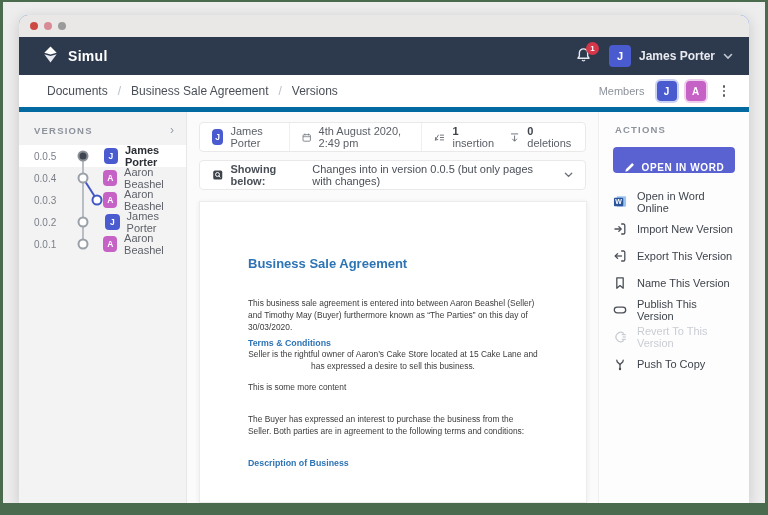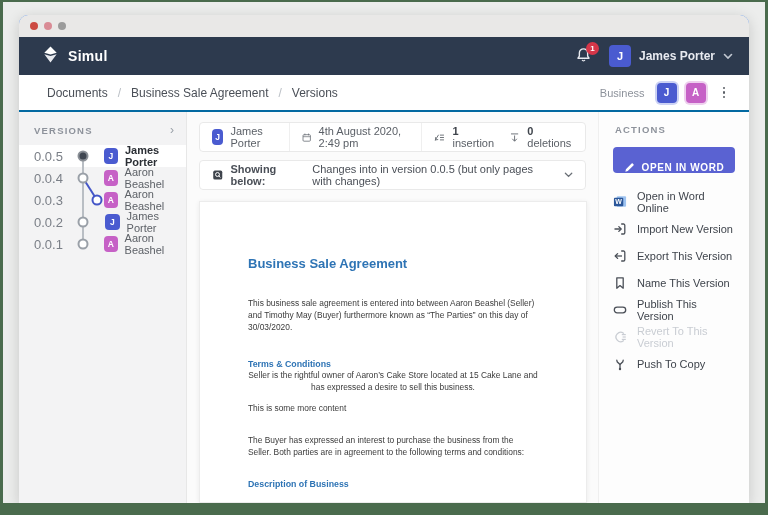--- a/index.html
+++ b/index.html
@@ -31,21 +31,21 @@
   .user { display:flex; align-items:center; gap:8px; cursor:pointer; }
   .avatar { border-radius:4px; color:#fff; font-weight:bold; display:flex; align-items:center; justify-content:center; }
   .avatar.blue { background:#4a5bd0; }
   .avatar.pink { background:#c661c6; }
   .avatar.sz22 { width:22px; height:22px; font-size:11px; }
   .avatar.sz20 { width:20px; height:20px; font-size:10px; }
   .avatar.sz16 { width:16px; height:16px; font-size:8.5px; }
   .user-name { color:#e8eaf0; font-size:12px; font-weight:600; }
 
   
-  .crumbbar { height:37px; background:#fff; border-bottom:2px solid #0369a1; display:flex; align-items:center;
+  .crumbbar { height:37px; background:#fff; border-bottom:5px solid #0369a1; display:flex; align-items:center;
               padding:0 16px 0 28px; flex:0 0 auto; }
   .crumb { font-size:12px; color:#4a4f57; cursor:pointer; }
   .crumb.current { cursor:default; }
   .crumb-sep { font-size:12px; color:#b9bec4; margin:0 10px; }
   .crumb-right { margin-left:auto; display:flex; align-items:center; gap:9px; }
   .members-label { font-size:11px; color:#8d929b; margin-right:3px; }
   .member-avatar.blue { box-shadow:0 0 0 2px #ccd2f4; }
   .member-avatar.pink { box-shadow:0 0 0 2px #eed0ee; }
   .kebab { display:flex; flex-direction:column; gap:2px; padding:4px 8px; cursor:pointer; }
   .kebab i { width:2.5px; height:2.5px; border-radius:50%; background:#5a5f66; }
@@ -54,21 +54,21 @@
   .bodyrow { flex:1 1 auto; display:flex; overflow:hidden; }
 
   
   .lside { width:168px; background:#f3f3f4; border-right:1px solid #e7e7e7; flex:0 0 auto; }
   .panel-title-row { display:flex; align-items:center; padding:12px 12px 9px 15px; }
   .panel-title { font-size:9.5px; letter-spacing:1.2px; color:#8d929b; font-weight:600; }
   .expand-chev { margin-left:auto; color:#9aa0a8; font-size:12px; cursor:pointer; line-height:1; }
   .vlist { position:relative; }
   .vrow { height:22px; display:flex; align-items:center; padding-left:15px; cursor:pointer; }
   .vrow.selected { background:#fff; }
-  .vnum { width:33px; font-size:13px; color:#7a7f87; }
+  .vnum { width:33px; font-size:10px; color:#7a7f87; }
   .vgraph { width:41px; flex:0 0 auto; }
   .vname { font-size:11px; color:#5d6167; margin-left:7px; }
   .vrow.selected .vname { font-weight:bold; color:#2b2f35; }
   .graph-svg { position:absolute; left:48px; top:0; pointer-events:none; }
 
   
   .center { flex:1 1 auto; background:#fbfbfb; padding:10px 12px 0; display:flex; flex-direction:column; overflow:hidden; }
   .bar { background:#fff; border:1px solid #e9e9e9; border-radius:4px; height:30px; display:flex;
          align-items:center; font-size:11px; color:#5a5f66; flex:0 0 auto; }
   .bar + .bar { margin-top:8px; }
@@ -77,21 +77,21 @@
   .bold { font-weight:bold; color:#3f444c; }
   .placeholder { color:#8d929b; }
   .showing-label { color:#4a4f57; font-weight:600; margin-right:6px; }
   .showing-value { color:#4a4f57; }
   .bar .chev-end { margin-left:auto; margin-right:12px; color:#6b7077; }
 
   
   .paper { margin:11px auto 0; width:388px; flex:1 1 auto; background:#fff; border:1px solid #ececec;
            box-shadow:0 1px 5px rgba(0,0,0,.07); padding:54px 48px 20px; overflow:hidden; }
   .doc-title { color:#2e74b5; font-size:13px; font-weight:600; margin-bottom:26px; }
-  .doc-h { color:#2e74b5; font-size:8.8px; font-weight:600; margin-top:25px; }
+  .doc-h { color:#2e74b5; font-size:8.8px; font-weight:600; margin-top:4px; }
   .doc-p { color:#3b3b3b; font-size:8.4px; line-height:1.45; margin-top:9px; }
   .doc-p.tight { margin-top:0;text-align:center; }
   .doc-p.gap { margin-top:20px; }
 
   
   .rside { width:151px; background:#fdfdfd; border-left:1px solid #efefef; flex:0 0 auto; padding:12px 14px 0 14px; }
   .rside .panel-title-row { padding:0 0 12px 2px; }
   .primary-btn { width:100%; height:26px; background:#5a62d2; border:none; border-radius:4px; color:#fff;
                  font-family:"Liberation Sans",sans-serif; font-size:10px; font-weight:bold; letter-spacing:.6px;
                  display:flex; align-items:flex-end; justify-content:center; gap:7px; cursor:pointer; margin-bottom:15px; }
@@ -142,21 +142,21 @@
     </div>
   </div>
 
   <div class="crumbbar">
     <span class="crumb">Documents</span>
     <span class="crumb-sep">/</span>
     <span class="crumb">Business Sale Agreement</span>
     <span class="crumb-sep">/</span>
     <span class="crumb current">Versions</span>
     <div class="crumb-right">
-      <span class="members-label">Business</span>
+      <span class="members-label">Members</span>
       <span class="avatar blue sz20 member-avatar blue">J</span>
       <span class="avatar pink sz20 member-avatar pink">A</span>
       <span class="kebab">
               <i></i>
               <i></i>
               <i></i>
             </span>
     </div>
   </div>
 

